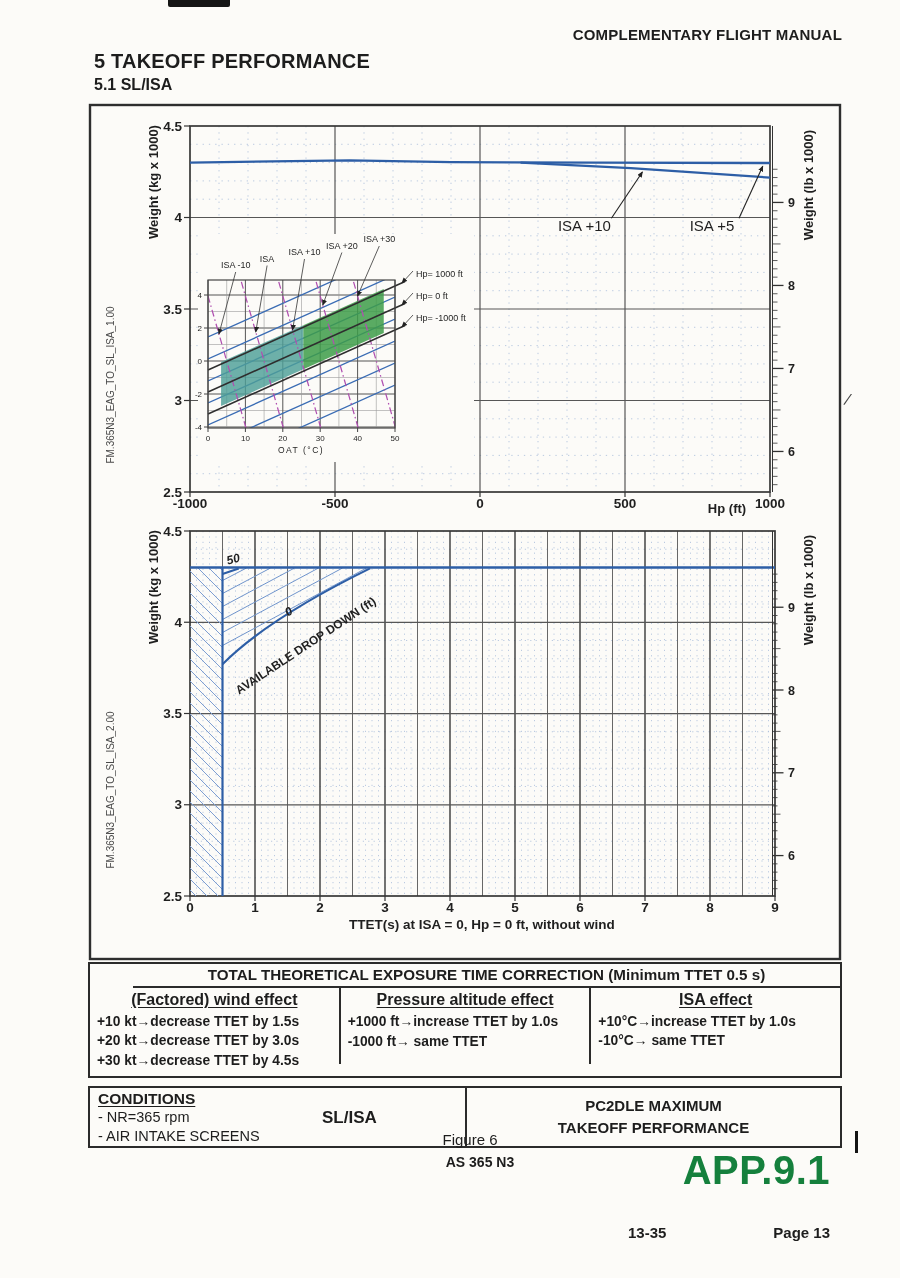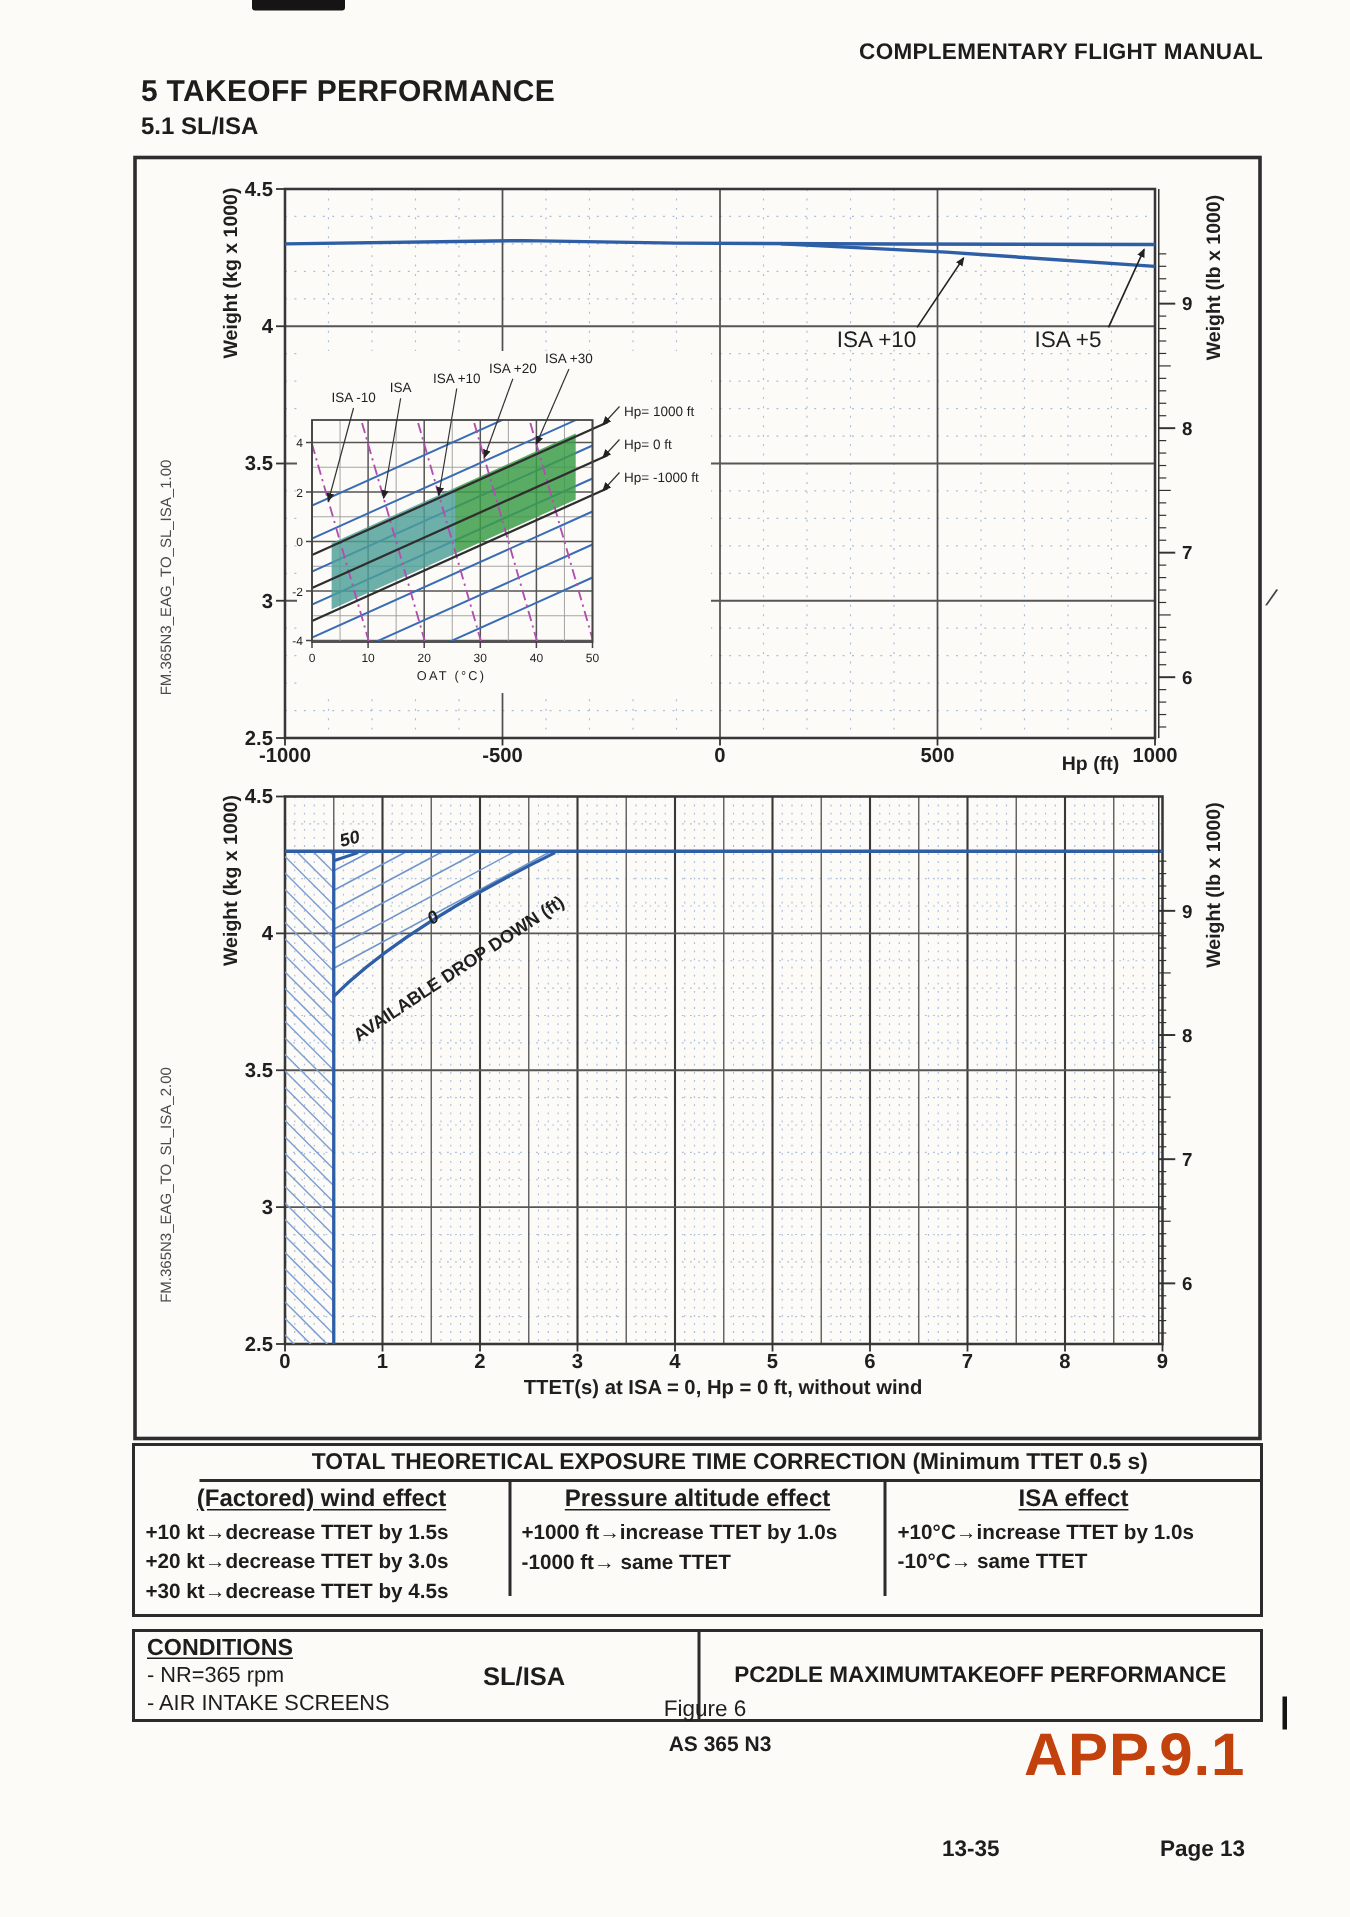--- a/index.html
+++ b/index.html
@@ -17,25 +17,25 @@
   .corr-col{flex:1;padding:2px 7px 6px;min-height:76px;box-sizing:border-box;}
   .corr-col.mid{border-left:2px solid #2b2b2b;border-right:2px solid #2b2b2b;}
   .col-h{font-size:16px;font-weight:700;text-align:center;text-decoration:underline;text-underline-offset:2px;margin:1px 0 3px;}
   .col-line{font-size:13.8px;font-weight:700;line-height:1.4;white-space:nowrap;}
   .col-wrap{font-size:13.8px;font-weight:700;line-height:1.45;text-align:justify;white-space:normal;}
   .cond-box{left:88px;top:1066px;width:754px;height:62px;box-sizing:border-box;border:2px solid #2b2b2b;display:flex;margin-top:20px;}
   .cond-left{width:375px;position:relative;padding:2px 8px;box-sizing:border-box;}
   .cond-h{font-size:15.5px;font-weight:700;text-decoration:underline;text-underline-offset:2px;}
   .cond-line{font-size:14.5px;line-height:1.3;}
   .cond-config{position:absolute;left:232px;top:20px;font-size:17px;font-weight:700;}
-  .cond-right{flex:1;border-left:2px solid #2b2b2b;display:flex;flex-direction:row;justify-content:center;
+  .cond-right{flex:1;border-left:2px solid #2b2b2b;display:flex;flex-direction:column;justify-content:center;
               align-items:center;font-size:15px;font-weight:700;line-height:1.5;text-align:center;}
   .fig-cap{left:330px;top:1131px;width:280px;text-align:center;font-size:15px;}
   .fig-ac{left:330px;top:1154px;width:300px;text-align:center;font-size:14px;font-weight:700;}
-  .app-code{right:70px;top:1148px;font-size:40px;font-weight:700;letter-spacing:.5px;color:#c2410c;}
+  .app-code{right:70px;top:1148px;font-size:40px;font-weight:700;letter-spacing:.5px;color:#15803d;}
   .sec-num{left:628px;top:1224px;font-size:15px;font-weight:700;}
   .page-num{right:70px;top:1224px;font-size:15px;font-weight:700;text-align:right;}
   .change-bar{left:855px;top:1131px;width:3px;height:22px;background:#141414;}
   .slash-mark{left:845px;top:391px;font-size:16px;font-style:italic;color:#444;transform:rotate(10deg);}
 </style>
 </head>
 <body>
 
 <div class="page">
   <div class="abs scan-bar"></div>

